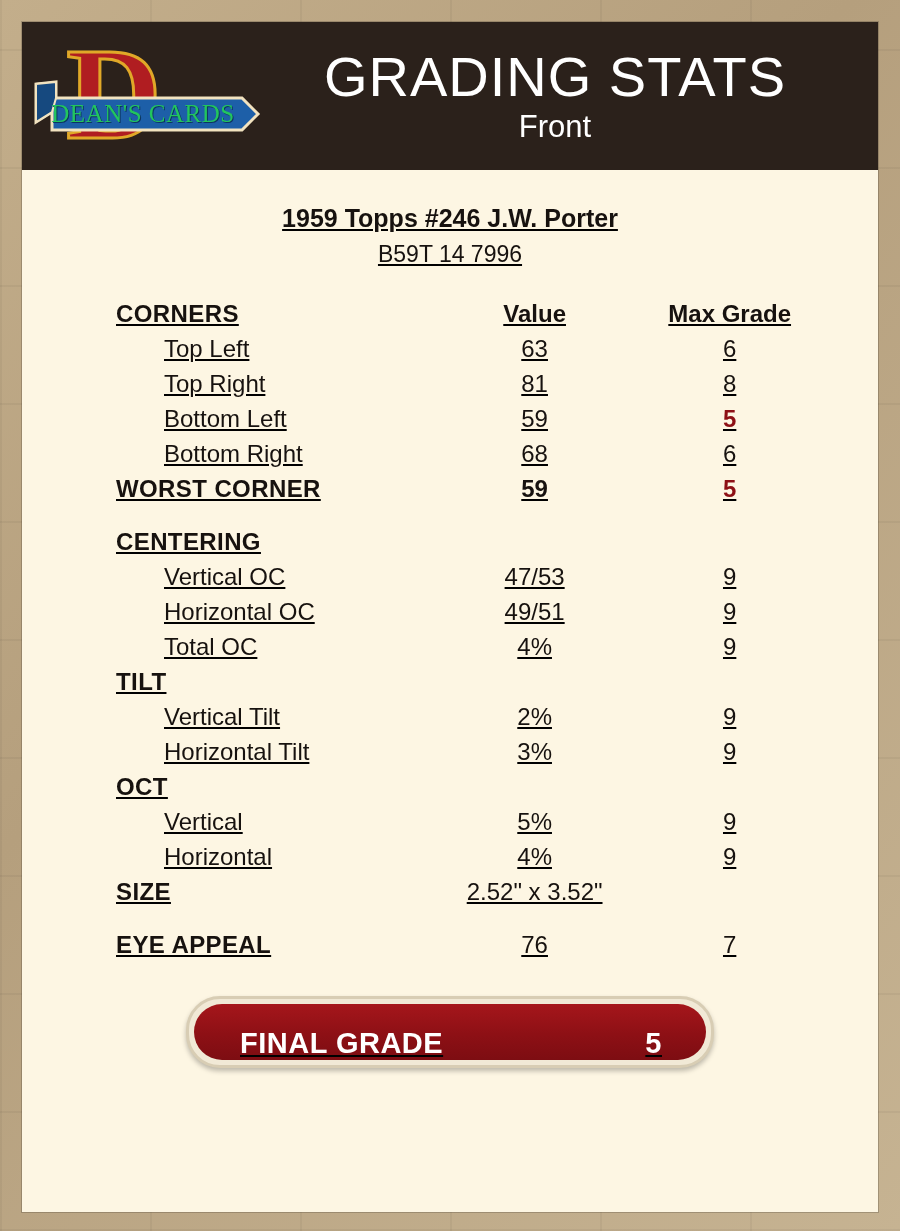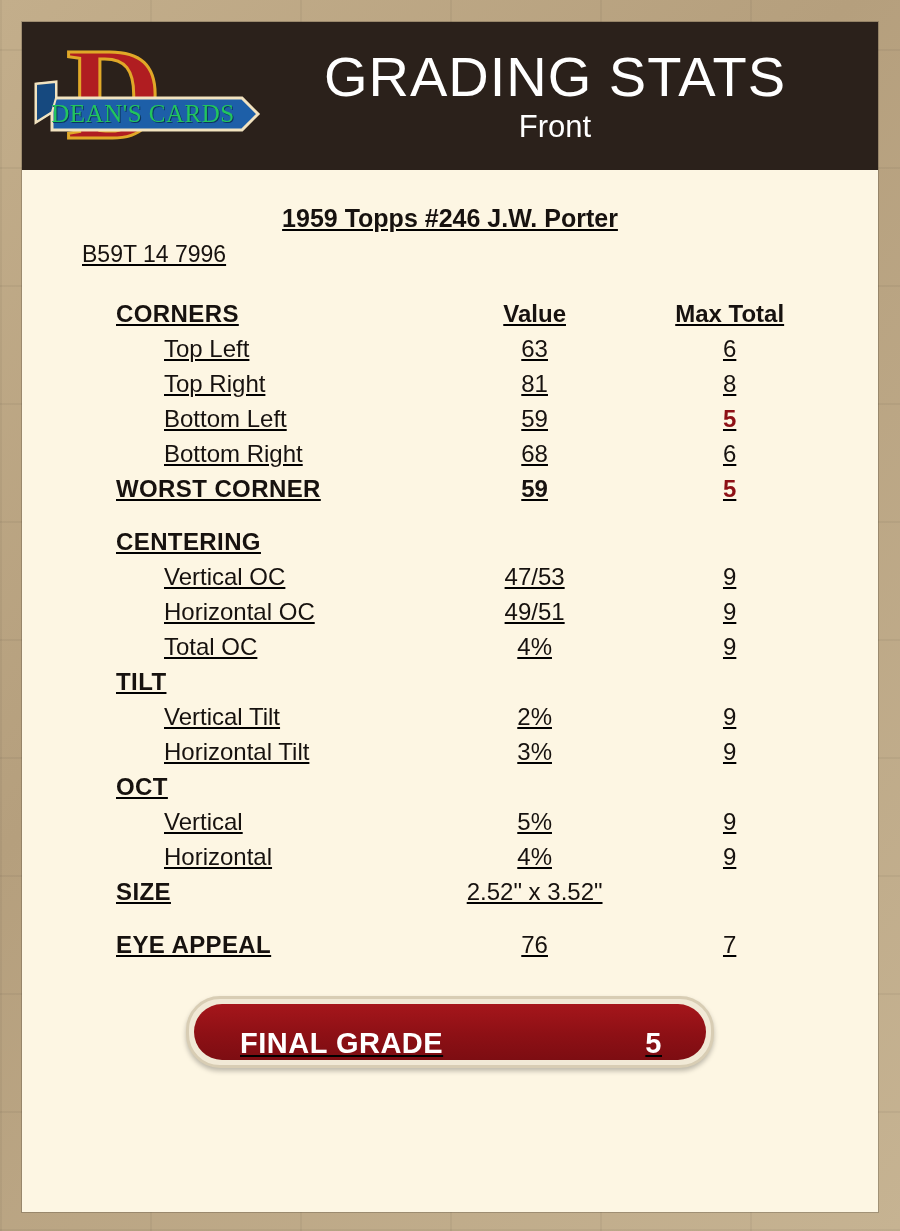--- a/index.html
+++ b/index.html
@@ -75,21 +75,21 @@
     text-decoration: underline;
   }
   .card-title {
     text-align: center;
     font-family: "Liberation Sans", sans-serif;
     font-weight: bold;
     font-size: 25px;
     color: #17120f;
   }
   .card-sub {
-    text-align: left;
+    text-align: center;
     font-family: "Liberation Sans", sans-serif;
     font-size: 23px;
     color: #17120f;
     margin-top: 8px;
   }
 
   table.stats {
     width: 100%;
     border-collapse: collapse;
     margin-top: 28px;
@@ -192,21 +192,21 @@
 
     <div class="card-title">1959 Topps #246 J.W. Porter</div>
     <div class="card-sub">B59T 14 7996</div>
 
     <table class="stats">
       <tbody>
 
         <tr class="section head-row">
           <td class="c-label">CORNERS</td>
           <td class="c-value">Value</td>
-          <td class="c-grade">Max Total</td>
+          <td class="c-grade">Max Grade</td>
         </tr>
 
         <tr class="item">
           <td class="c-label">Top Left</td>
           <td class="c-value">63</td>
           <td class="c-grade">6</td>
         </tr>
         <tr class="item">
           <td class="c-label">Top Right</td>
           <td class="c-value">81</td>

